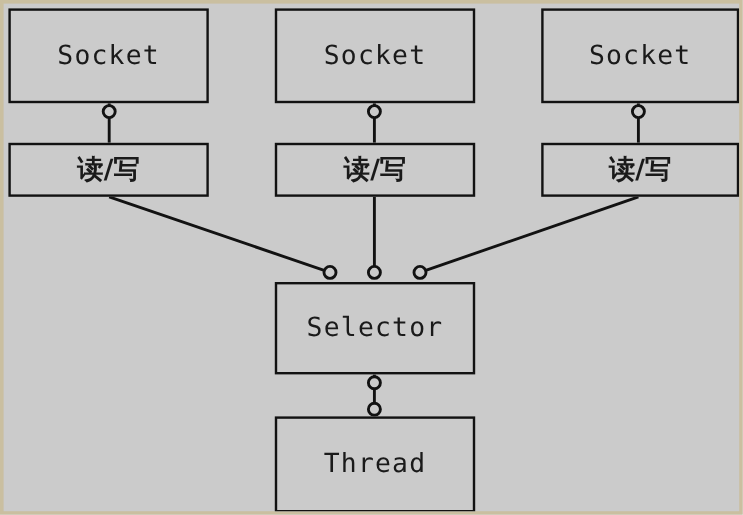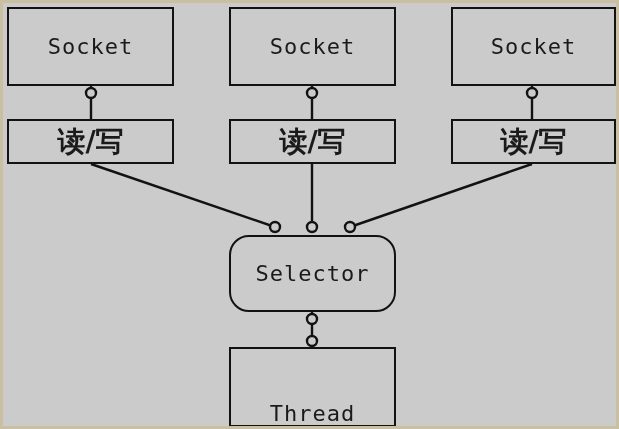--- a/index.html
+++ b/index.html
@@ -42,21 +42,21 @@
     line-height: 1;
     white-space: nowrap;
   }
   .lbl-latin {
     font-family: "DejaVu Sans Mono", "Liberation Mono", monospace;
     font-size: 22px;
     letter-spacing: 1px;
   }
   .lbl-cjk {
     font-family: "DejaVu Sans", "Liberation Sans", sans-serif;
-    font-size: 28px;
+    font-size: 22px;
     font-weight: 600;
     letter-spacing: 0px;
   }
 </style>
 </head>
 <body>
 
 <div id="canvas" style="background: rgb(203, 203, 203); border-color: rgb(202, 191, 160);">
   <svg id="svg-layer" viewBox="0 0 619 429" xmlns="http://www.w3.org/2000/svg">
       <line x1="88" y1="83" x2="88" y2="116" stroke="#121212" stroke-width="2.4" stroke-linecap="butt"></line>
@@ -86,19 +86,19 @@
     </div>
     <div class="node" style="left: 4px; top: 116px; width: 167px; height: 45px; background: rgb(203, 203, 203); border-color: rgb(18, 18, 18);">
       <span class="node-label lbl-cjk">读/写</span>
     </div>
     <div class="node" style="left: 226px; top: 116px; width: 167px; height: 45px; background: rgb(203, 203, 203); border-color: rgb(18, 18, 18);">
       <span class="node-label lbl-cjk">读/写</span>
     </div>
     <div class="node" style="left: 448px; top: 116px; width: 165px; height: 45px; background: rgb(203, 203, 203); border-color: rgb(18, 18, 18);">
       <span class="node-label lbl-cjk">读/写</span>
     </div>
-    <div class="node" style="left: 226px; top: 232px; width: 167px; height: 77px; background: rgb(203, 203, 203); border-color: rgb(18, 18, 18); border-radius: 20px;">
+    <div class="node" style="left: 226px; top: 232px; width: 167px; height: 77px; background: rgb(203, 203, 203); border-color: rgb(18, 18, 18);">
       <span class="node-label lbl-latin">Selector</span>
     </div>
-    <div class="node" style="left: 226px; top: 344px; width: 167px; height: 80px; background: rgb(203, 203, 203); border-color: rgb(18, 18, 18); align-items: flex-end;">
+    <div class="node" style="left: 226px; top: 344px; width: 167px; height: 80px; background: rgb(203, 203, 203); border-color: rgb(18, 18, 18);">
       <span class="node-label lbl-latin">Thread</span>
     </div>
   </div>
 
 </body></html>

